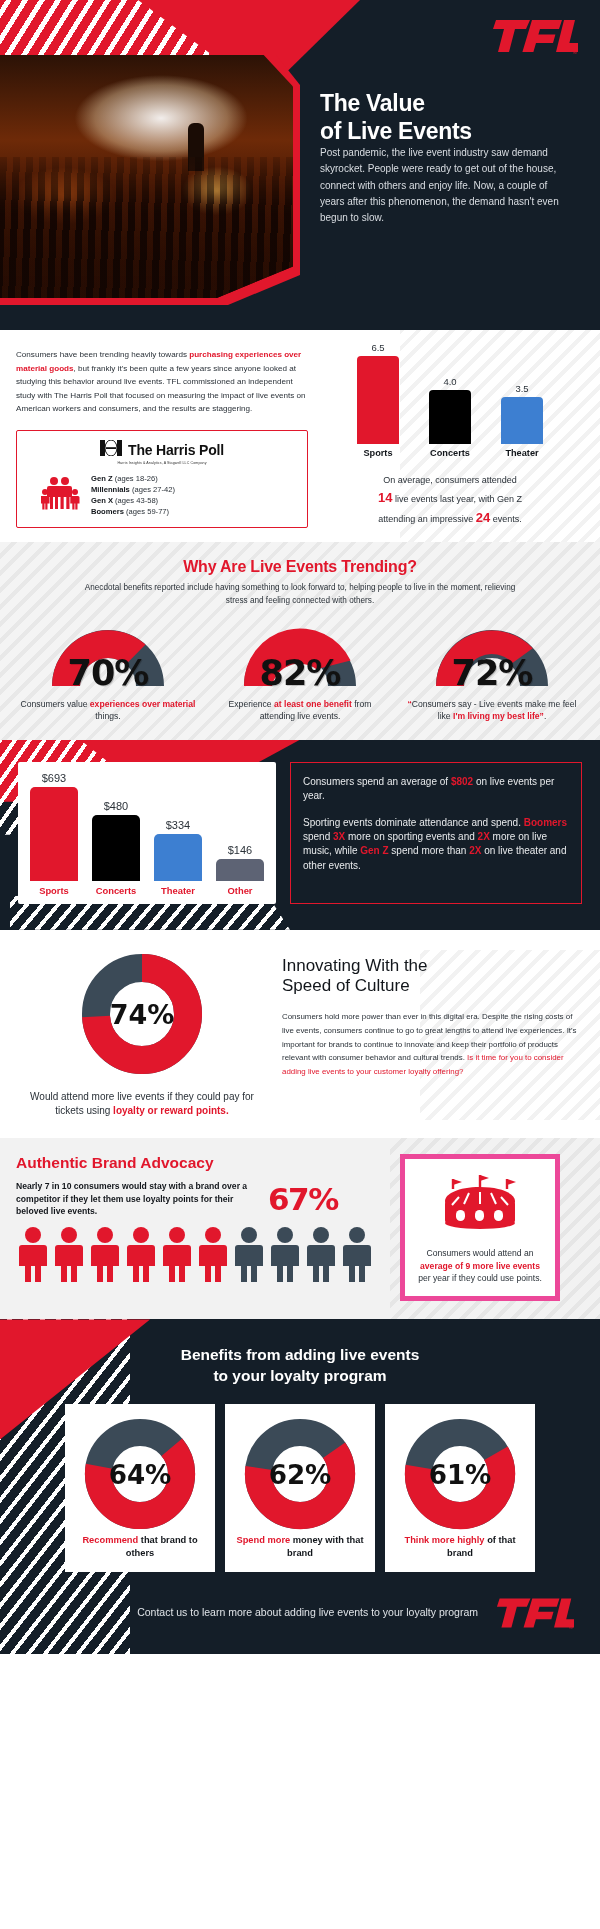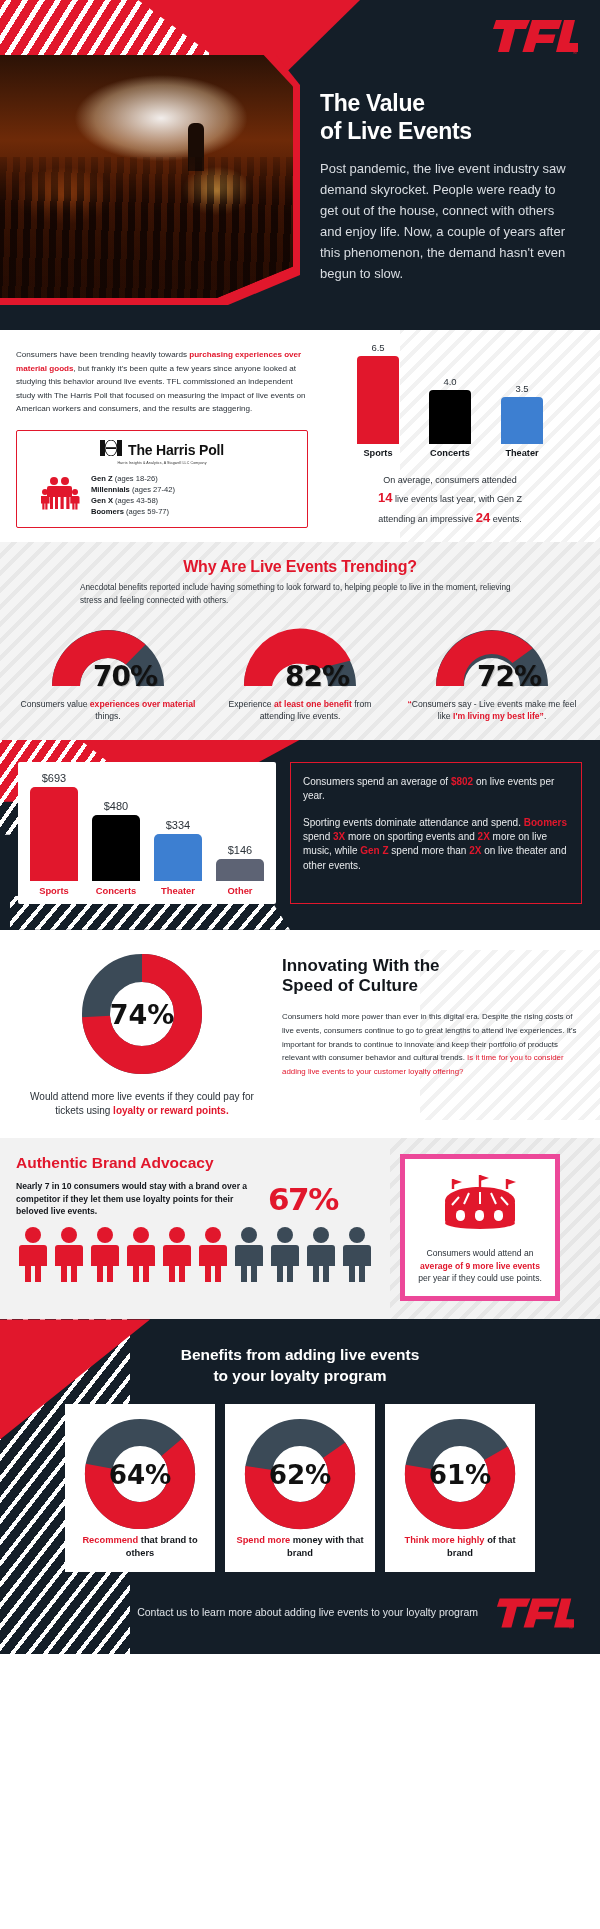--- a/index.html
+++ b/index.html
@@ -67,21 +67,21 @@
   }
   .tfl-logo { display:inline-block; line-height:1; }
   .tfl-logo svg { display:block; }
   .hero-logo { position:absolute; right:22px; top:16px; }
   .hero-right { position:absolute; left:320px; top:90px; width:252px; }
   .hero-title {
     color:#fff; font-size:23px; font-weight:bold; line-height:1.2;
     letter-spacing:-0.3px;
   }
   .hero-body {
-    color:#d9dde2; font-size:13px; line-height:1.62; margin-top:13px;
+    color:#d9dde2; font-size:10px; line-height:1.62; 
   }
 
   
   .sec2 { position:relative; background:#fff; padding-bottom:14px; }
   .sec2-bg-diag {
     position:absolute; right:0; top:0; width:200px; height:100%;
     background-image: repeating-linear-gradient(-45deg,
       rgba(0,0,0,0.05) 0 4px, rgba(0,0,0,0) 4px 12px);
   }
   .sec2-inner { position:relative; display:flex; padding:18px 16px 0 16px; gap:12px; }
@@ -110,32 +110,31 @@
   }
   .avg-note .big { color:#e1172c; font-weight:bold; font-size:13px; }
 
   
   .sec3 { position:relative; background:#f4f4f4; padding:16px 0 18px; overflow:hidden; }
   .sec3-h {
     position:relative; text-align:center; color:#e1172c;
     font-size:16px; font-weight:bold; letter-spacing:-0.2px;
   }
   .sec3-sub {
-    position:relative; font-size:8.2px; line-height:1.55;
+    position:relative; text-align:center; font-size:8.2px; line-height:1.55;
     color:#2a3138; margin:6px auto 0; width:440px;
   }
   .gauges { position:relative; display:flex; justify-content:center; gap:12px; margin-top:14px; }
   .gauge-item { width:180px; text-align:center; }
   .gauge-wrap { position:relative; width:128px; height:68px; margin:0 auto; }
   .gauge-num {
-    position:absolute; left:0; right:15px; bottom:-3px;
-    font-size:28px; font-weight:bold; color:#111; letter-spacing:-1px;
+    position:absolute; left:0; right:0; bottom:-3px;
+    font-size:35px; font-weight:bold; color:#111; letter-spacing:-1px;
     font-family:"DejaVu Sans", sans-serif;
     text-shadow:1px 1px 0 rgba(0,0,0,0.18);
-    text-align:right;
   }
   .gauge-cap { font-size:8.6px; line-height:1.4; color:#2a3138; margin-top:8px; }
   .quote-mark { color:#e1172c; font-weight:bold; }
 
   
   .sec4 { position:relative; background:#141e28; padding:22px 0 26px; overflow:hidden; }
   .sec4-redwedge {
     position:absolute; left:0; top:0; width:300px; height:62px; background:#e1172c;
     clip-path: polygon(0 0, 100% 0, 62% 100%, 0 100%);
   }
@@ -167,21 +166,21 @@
   .sec5-diag {
     position:absolute; right:0; top:20px; width:180px; height:170px;
     background-image: repeating-linear-gradient(-45deg,
       rgba(0,0,0,0.05) 0 4px, rgba(0,0,0,0) 4px 12px);
   }
   .sec5-inner { position:relative; display:flex; padding:0 18px; gap:16px; }
   .sec5-left { width:248px; text-align:center; }
   .donut74 { margin:0 auto; }
   .sec5-cap { font-size:10px; line-height:1.42; color:#2a3138; margin-top:10px; }
   .sec5-right { flex:1; padding-top:4px; }
-  .sec5-title { font-size:17px; font-weight:bold; color:#12161b; line-height:1.2; }
+  .sec5-title { font-size:17px; font-weight:normal; color:#12161b; line-height:1.2; }
   .sec5-body { font-size:7.9px; line-height:1.72; color:#2a3138; margin-top:14px; }
 
   
   .sec6 { position:relative; background:#f2f2f2; padding:16px 0 18px; overflow:hidden; }
   .sec6-diag {
     position:absolute; right:0; top:0; width:210px; height:100%;
     background-image: repeating-linear-gradient(-45deg,
       rgba(0,0,0,0.05) 0 4px, rgba(0,0,0,0) 4px 12px);
   }
   .sec6-inner { position:relative; display:flex; padding:0 16px; gap:14px; }

